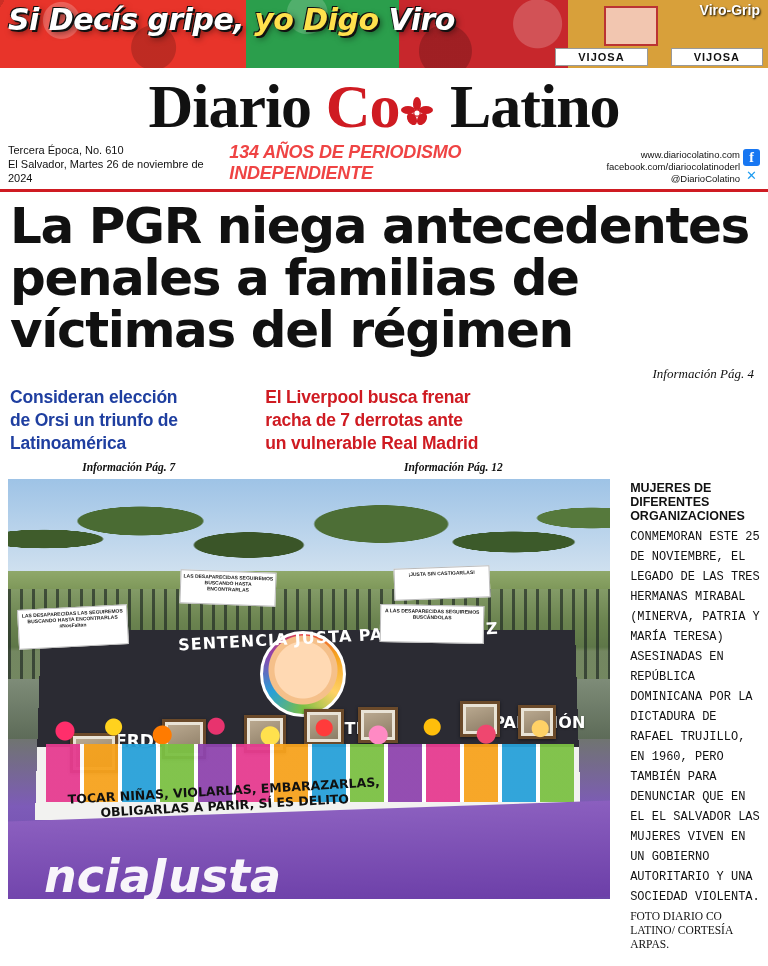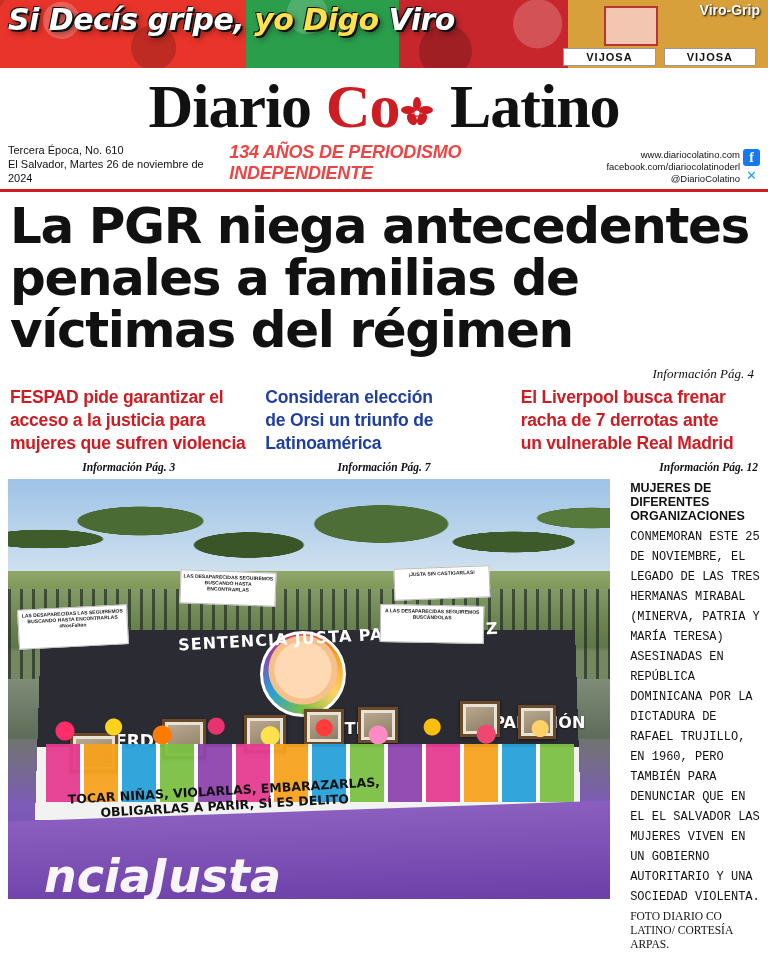--- a/index.html
+++ b/index.html
@@ -44,22 +44,22 @@
     white-space: nowrap;
   }
   .ad-text .w2 { color: #ffe14d; }
   .ad-text .w3 { color: #ffffff; }
   .ad-brand {
     position: absolute; right: 8px; top: 2px;
     color: #fff; font-weight: bold; font-size: 14px;
     text-shadow: 1px 1px 2px #000;
   }
   .ad-pill-row {
-    position: absolute; right: 12px; bottom: 2px;
-    display: flex; gap: 8px;
+    position: absolute; right: 5px; bottom: 2px;
+    display: flex; gap: 23px;
   }
   .ad-pill {
     background: #fff; color: #111;
     font-size: 11px; font-weight: bold; letter-spacing: 1px;
     padding: 2px 22px; border: 1px solid #999;
   }
   .ad-box {
     position: absolute; right: 110px; top: 6px;
     width: 54px; height: 40px;
     background: #f2c6b0; border: 2px solid #b33;
@@ -384,28 +384,20 @@
     <h1>
       <span class="l2">La PGR niega antecedentes</span>
       <span class="l2">penales a familias de</span>
       <span class="l2">víctimas del régimen</span>
     </h1>
   </div>
   <div class="headline-ref">Información Pág. 4</div>
 
   <div class="subheads">
 
-    <div class="subhead sub-1">
-      <h2>
-        <span>FESPAD pide garantizar el</span><br>
-        <span>acceso a la justicia para</span><br>
-        <span>mujeres que sufren violencia</span>
-      </h2>
-      <div class="ref">Información Pág. 3</div>
-    </div>
 
     <div class="subhead sub-2">
       <h2>
         <span>Consideran elección</span><br>
         <span>de Orsi un triunfo de</span><br>
         <span>Latinoamérica</span>
       </h2>
       <div class="ref">Información Pág. 7</div>
     </div>
 

